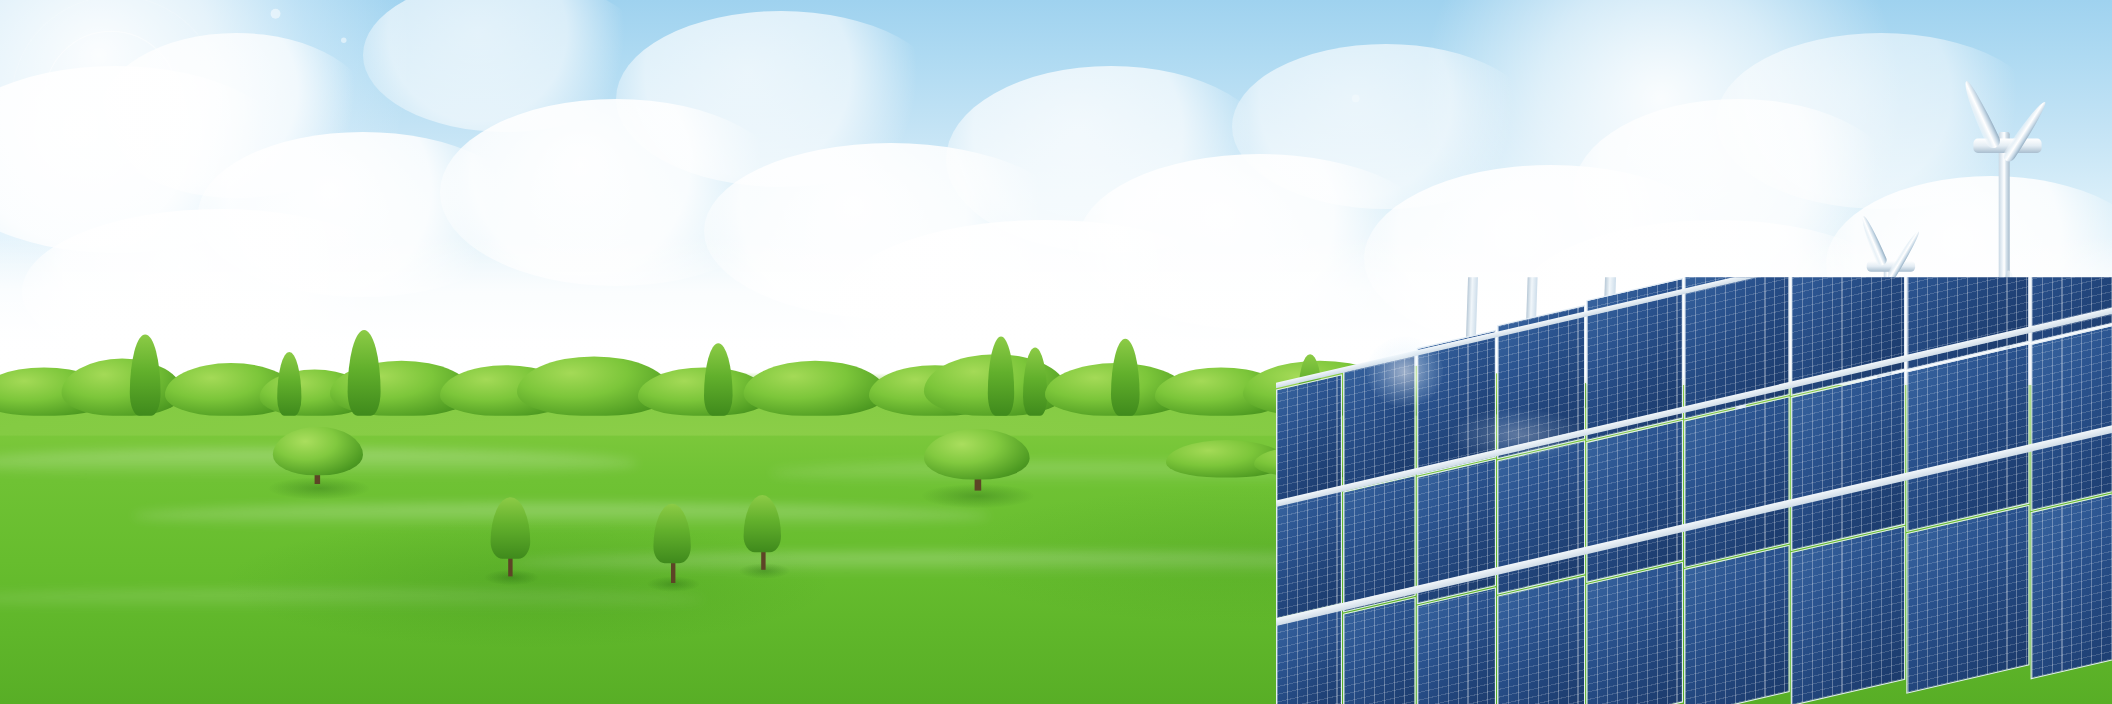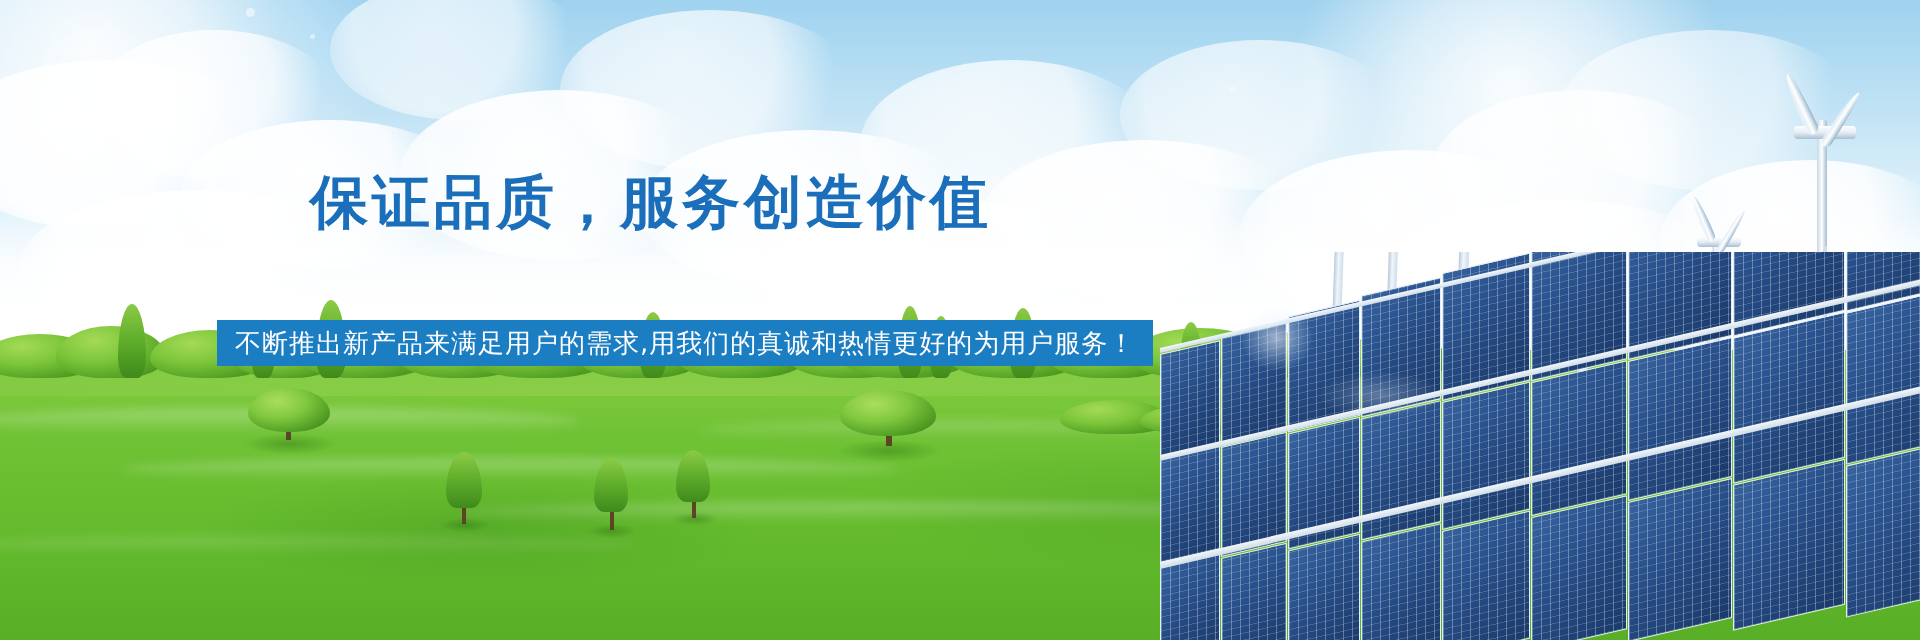--- a/index.html
+++ b/index.html
@@ -338,19 +338,15 @@
 
       <div class="panel-frame" style="left:0px;top:86px;  width:940px;height:5px;"></div>
       <div class="panel-frame" style="left:0px;top:193px; width:940px;height:6px;"></div>
       <div class="panel-frame" style="left:0px;top:300px; width:940px;height:7px;"></div>
     </div>
 
     <div class="panel-glare" style="left:92px;top:54px;width:70px;height:64px;"></div>
     <div class="panel-glare" style="left:170px;top:120px;width:120px;height:46px;opacity:.5;"></div>
   </div>
 
-  <div id="headline">保证品质，服务创造价值</div>
-
-  <div id="subtitle-bar">
-    <span id="subtitle-text">不断推出新产品来满足用户的需求,用我们的真诚和热情更好的为用户服务！</span>
-  </div>
+
 
 </div>
 
 </body></html>

